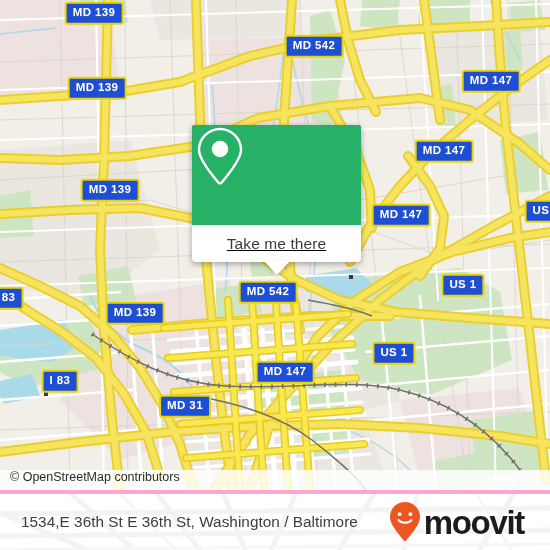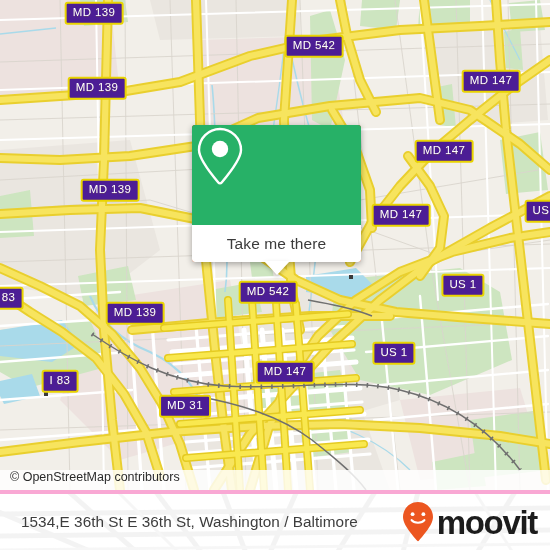--- a/index.html
+++ b/index.html
@@ -15,26 +15,26 @@
     position: absolute; left: 0; top: 0;
     width: 550px; height: 490px;
     background: #f2efe9;
     overflow: hidden;
   }
   #map svg { position: absolute; left: 0; top: 0; display: block; }
 
   
   .shield {
     position: absolute;
-    background: #4c1d95;
+    background: #1d4ed8;
     border: 2px solid #e9d400;
     border-radius: 3px;
     color: #ffffff;
     font-size: 11.5px;
-    font-weight: normal;
+    font-weight: bold;
     letter-spacing: 0.4px;
     line-height: 1;
     padding: 3px 6px 4px 6px;
     white-space: nowrap;
     text-shadow: 0 1px 0 rgba(160,140,0,.25);
     transform: translate(-50%, -50%);
   }
 
   
   #attrib {
@@ -50,20 +50,21 @@
   
   #popup {
     position: absolute;
     left: 192px; top: 125px;
     width: 169px; height: 137px;
     background: #c2410c;
     border-radius: 3px;
     box-shadow: 0 2px 6px rgba(0,0,0,0.33);
     overflow: visible;
     z-index: 20;
+    text-decoration: underline;
   }
   #popup-head {
     width: 100%; height: 100px;
     background: #27b167;
     border-radius: 3px 3px 0 0;
     display: flex; align-items: center; justify-content: center;
   }
   #popup-body {
     width: 100%; height: 37px;
     display: flex; align-items: center; justify-content: center;
@@ -103,21 +104,21 @@
   #footer-address {
     position: relative;
     margin-left: 21px;
     color: #3d3d3d;
     font-size: 15.3px;
     letter-spacing: .05px;
     white-space: nowrap;
     z-index: 2;
   }
   #brand {
-    position: absolute; right: 13px; top: 50%;
+    position: absolute; right: 26px; top: 50%;
     transform: translateY(-50%);
     display: flex; align-items: center; gap: 2px;
     z-index: 2;
   }
   #brand-word {
     color: #1c1c1c;
     font-size: 33px;
     font-weight: bold;
     letter-spacing: -1.3px;
     line-height: 1;

